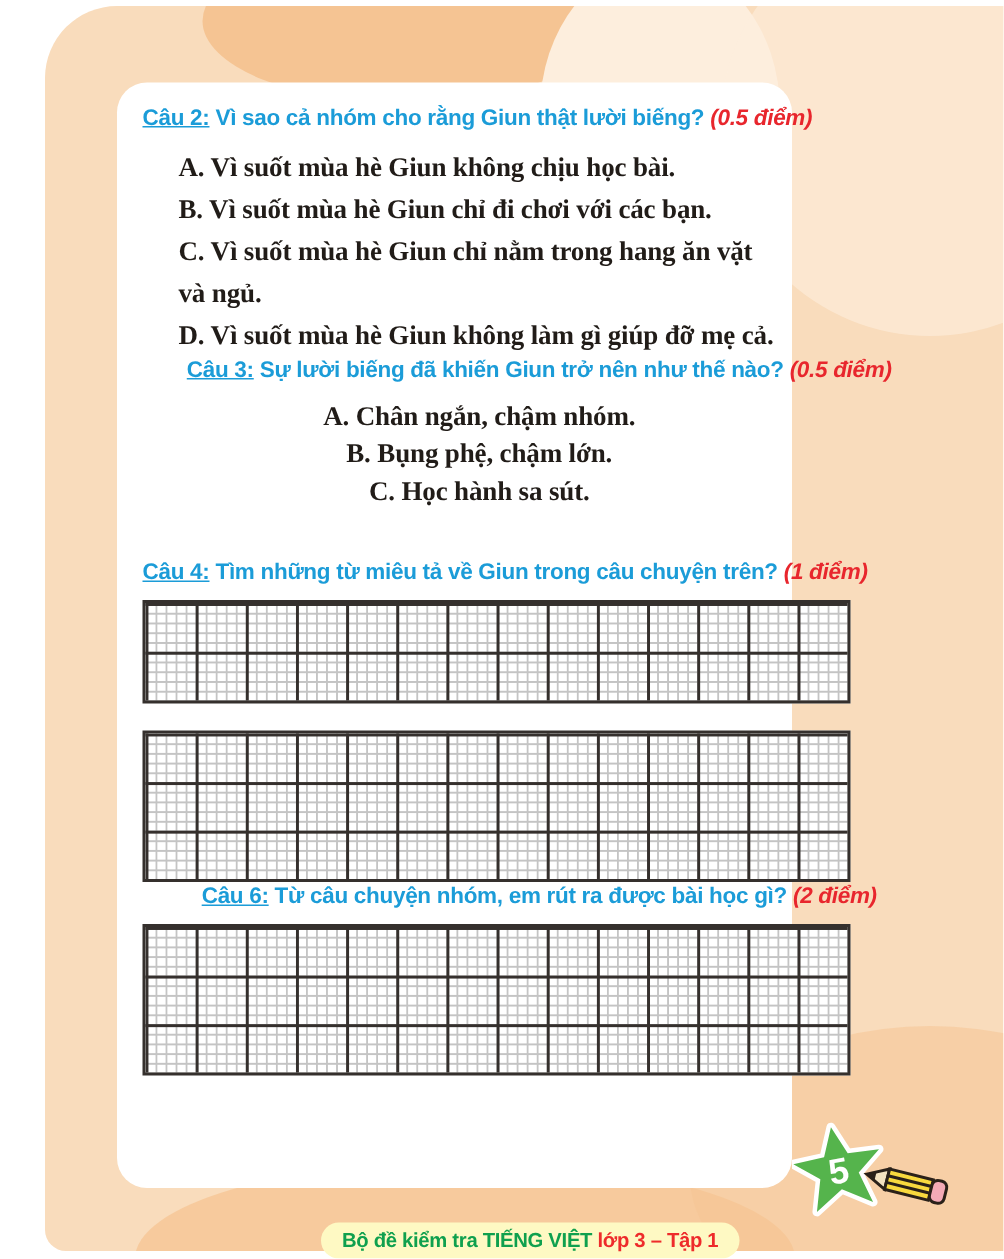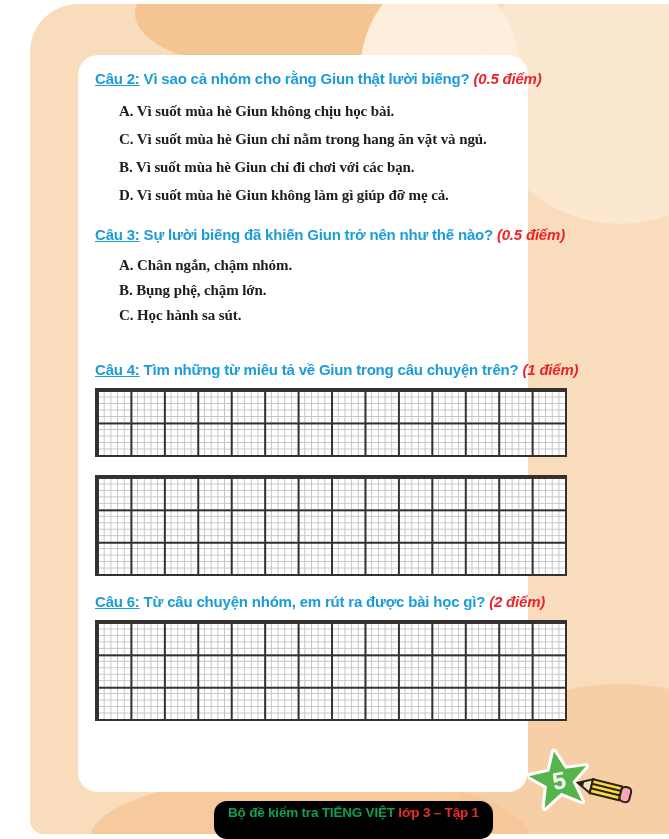--- a/index.html
+++ b/index.html
@@ -50,30 +50,30 @@
     letter-spacing:-0.2px;
     padding-left:57px;text-indent:-57px;
     margin:0 0 8px 0;
   }
   .q-label{text-decoration:underline;}
   .q-points{color:var(--points-red);font-style:italic;white-space:nowrap;}
 
   .q-option{
     font-family:"Liberation Serif", serif;
     font-weight:bold;
-    font-size:15px;
+    font-size:18px;
     color:var(--text-dark);
     margin:0 0 0 24px;
     letter-spacing:-0.1px;
   }
   .opts-q2 .q-option{line-height:28px;}
   .opts-q3 .q-option{line-height:25px;}
 
   .q-block{margin-top:0;}
-  .q-block.m16{margin-top:16px;}
+  .q-block.m16{text-align:center;}
   .q-block.m15{margin-top:32px;}
   .q-block.m18{margin-top:18px;}
 
   .answer-grid{
     box-sizing:border-box;
     width:472px;
     border:2px solid var(--grid-line-dark);
     background-color:#fff;
     background-image:
       linear-gradient(to right, var(--grid-line-dark) 2px, transparent 2px),
@@ -87,22 +87,22 @@
     background-size:33.45px 32.5px, 33.45px 32.5px, 6.69px 6.5px, 6.69px 6.5px;
   }
   .answer-grid.rows-3{
     height:101px;
     background-size:33.45px 32.4px, 33.45px 32.4px, 6.69px 6.48px, 6.69px 6.48px;
   }
 
   
   .footer-pill{
     position:absolute;left:214px;bottom:0px;
-    background:#000000;border-radius:13px;
-    padding:4px 14px 19px 14px;
+    background:#fef9c3;border-radius:13px;
+    padding:4px 14px 5px 14px;
     font-size:13.5px;font-weight:bold;letter-spacing:-0.2px;
     white-space:nowrap;
     z-index:5;
   }
   .footer-green{color:var(--footer-green);}
   .footer-red{color:var(--footer-red);}
 
   .page-badge{
     position:absolute;left:528px;top:748px;width:110px;height:70px;z-index:6;
   }
@@ -117,22 +117,22 @@
   <div class="blob blob-3"></div>
   <div class="blob blob-4"></div>
   <div class="blob blob-5"></div>
 </div>
 
 <div class="card" id="card">
     <div class="q-block ">
       <div class="q-heading"><span class="q-label">Câu 2:</span><span> Vì sao cả nhóm cho rằng Giun thật lười biếng? </span><span class="q-points">(0.5 điểm)</span></div>
       <div class="opts-q2">
         <div class="q-option">A. Vì suốt mùa hè Giun không chịu học bài.</div>
+        <div class="q-option">B. Vì suốt mùa hè Giun chỉ đi chơi với các bạn.</div>
         <div class="q-option">C. Vì suốt mùa hè Giun chỉ nằm trong hang ăn vặt và ngủ.</div>
-        <div class="q-option">B. Vì suốt mùa hè Giun chỉ đi chơi với các bạn.</div>
         <div class="q-option">D. Vì suốt mùa hè Giun không làm gì giúp đỡ mẹ cả.</div>
       </div>
     </div>
     <div class="q-block m16">
       <div class="q-heading"><span class="q-label">Câu 3:</span><span> Sự lười biếng đã khiến Giun trở nên như thế nào? </span><span class="q-points">(0.5 điểm)</span></div>
       <div class="opts-q3">
         <div class="q-option">A. Chân ngắn, chậm nhóm.</div>
         <div class="q-option">B. Bụng phệ, chậm lớn.</div>
         <div class="q-option">C. Học hành sa sút.</div>
       </div>

